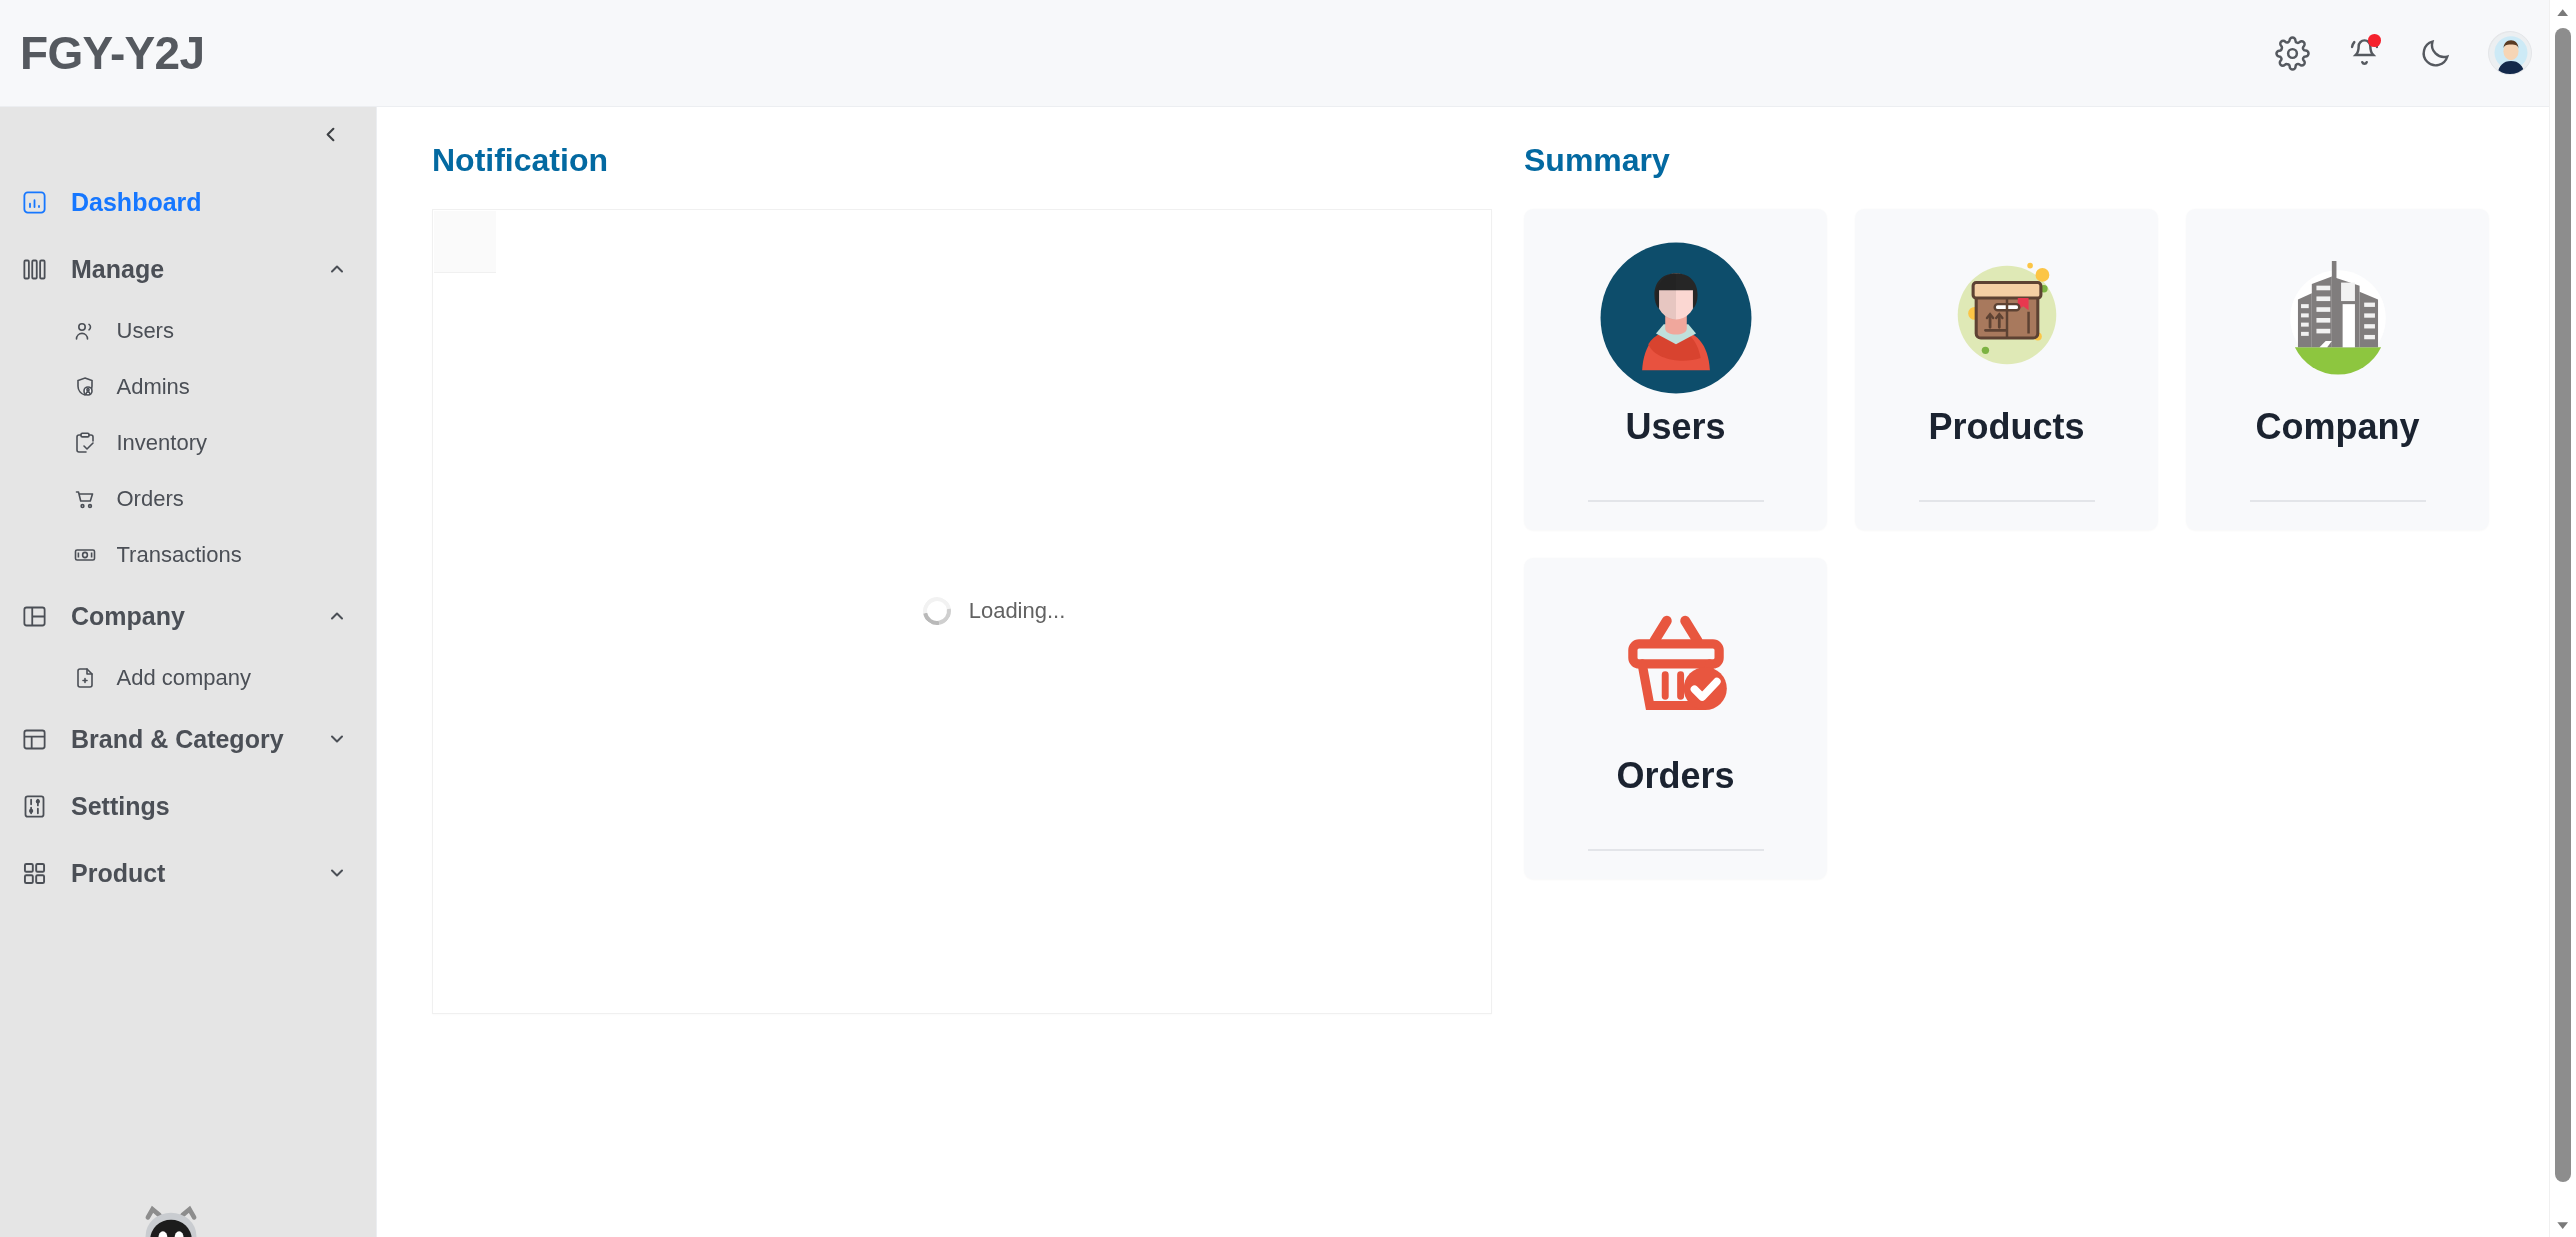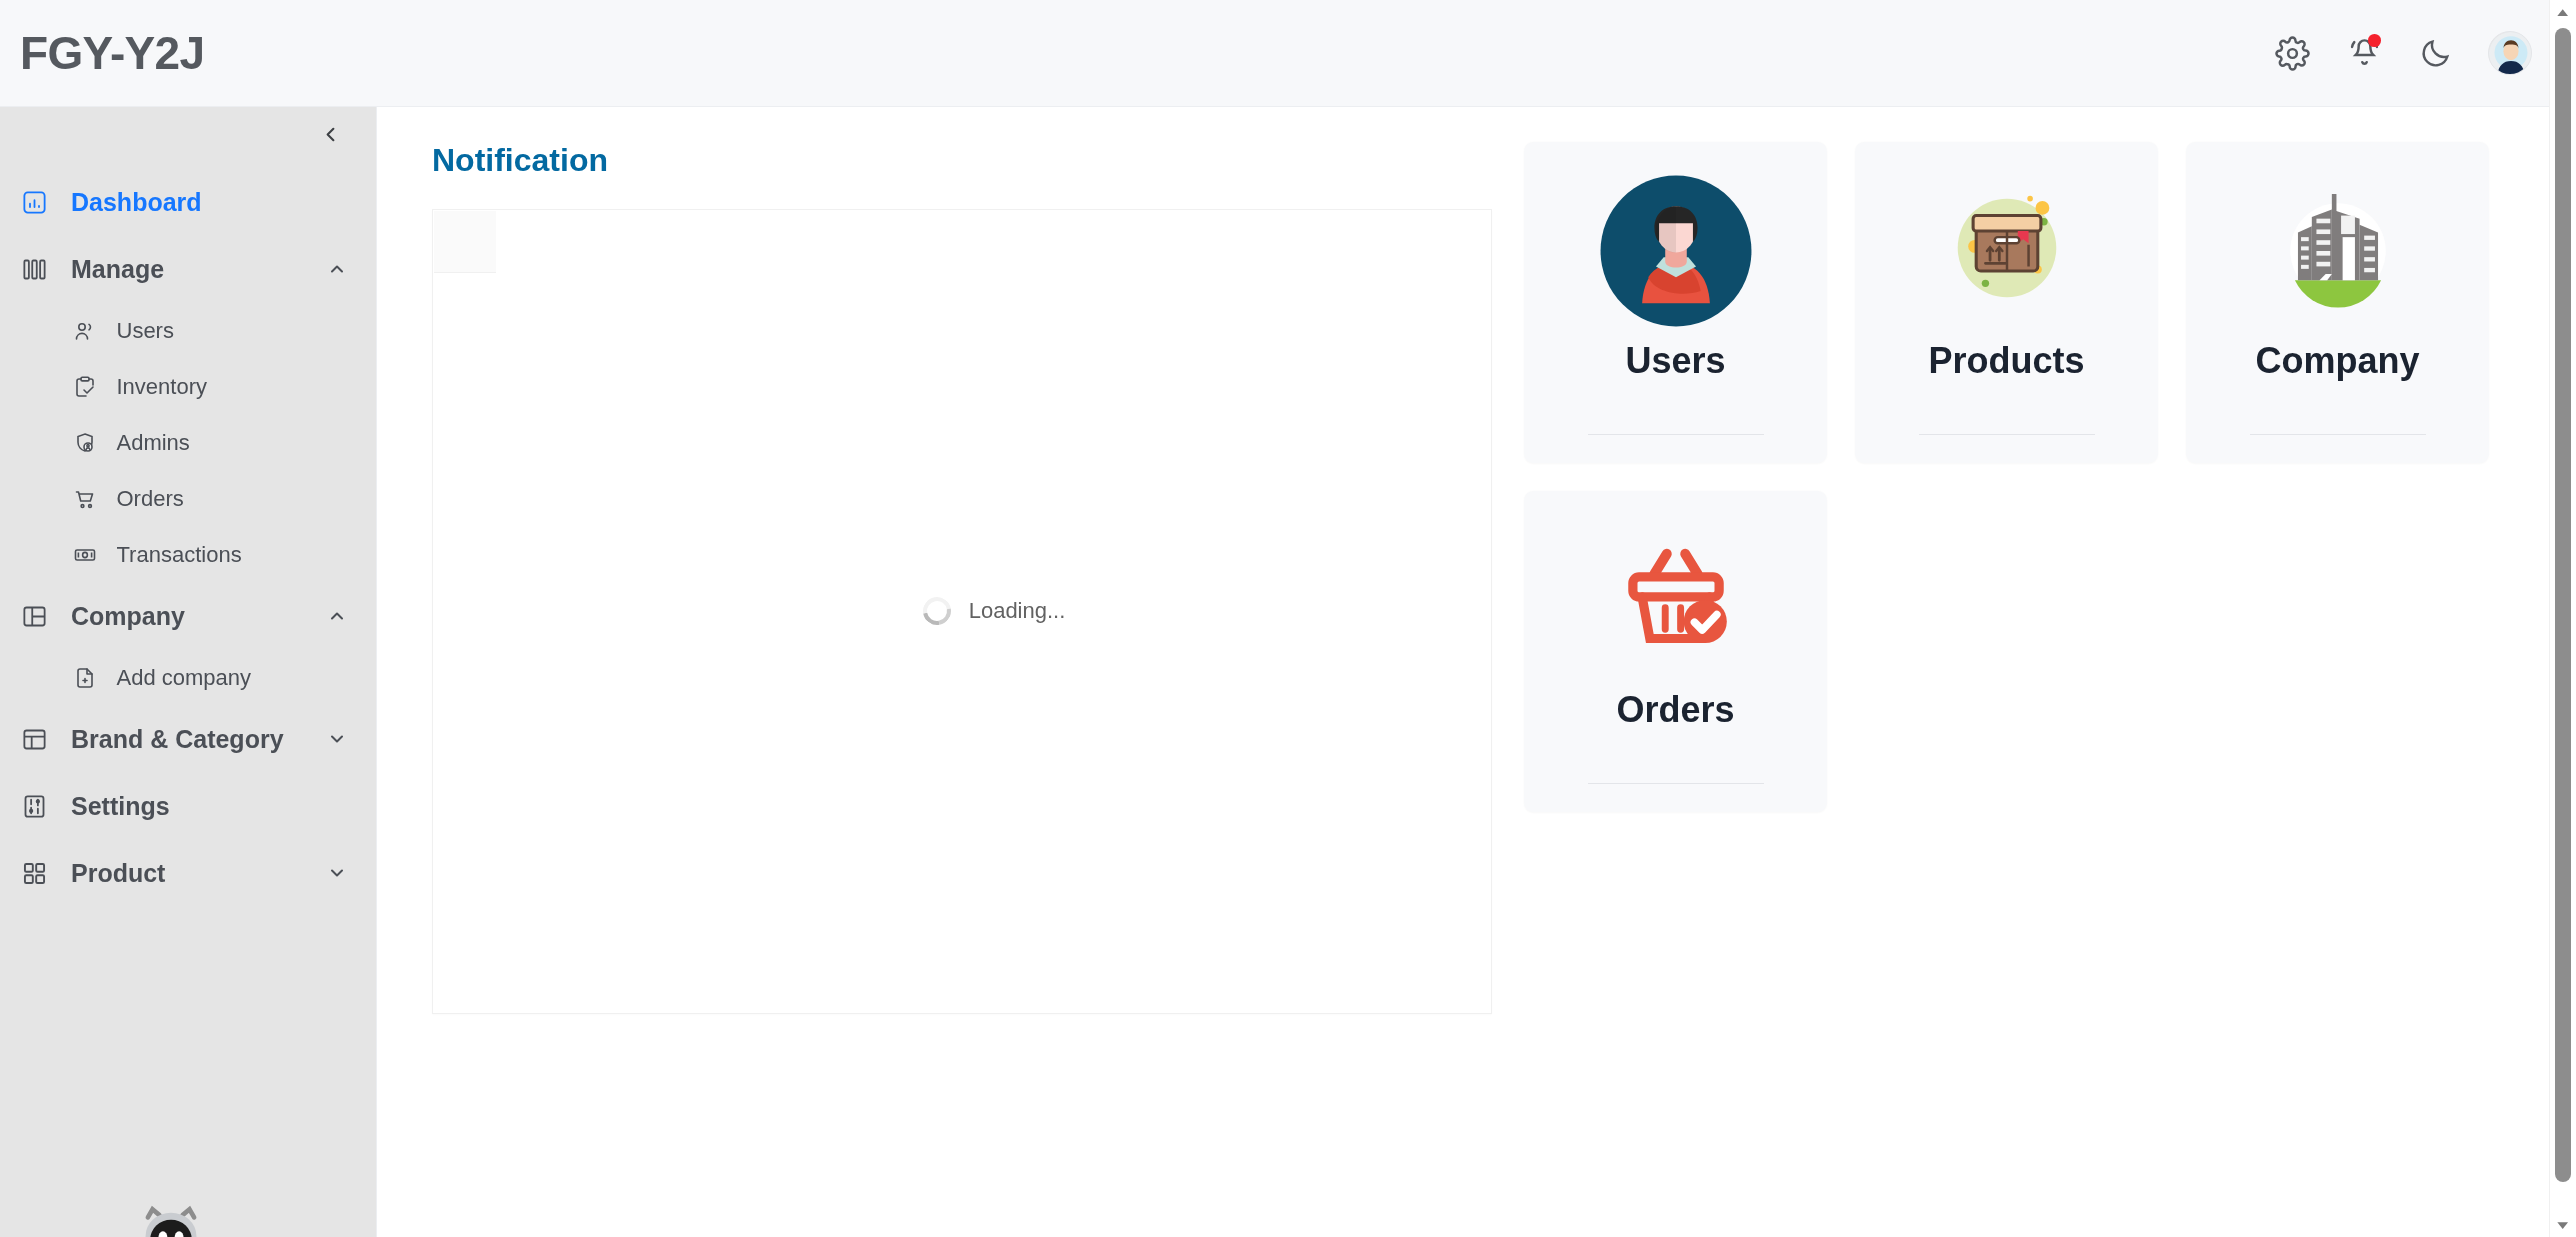--- a/index.html
+++ b/index.html
@@ -225,40 +225,40 @@
               <circle cx="9" cy="8" r="3.2"></circle>
               <path d="M3.5 20c0-3.3 2.5-5.6 5.5-5.6s5.5 2.3 5.5 5.6"></path>
               <path d="M16 5.4a3.2 3.2 0 010 5.4"></path>
             </svg>
           </span>
           <span class="lbl">Users</span>
         </div>
 
         <div class="nav-sub">
           <span class="ico">
+            <svg width="24" height="24" viewBox="0 0 24 24" fill="none" stroke="#4b4f56" stroke-width="1.6" stroke-linecap="round">
+              <path d="M12 3l7 2.6v5.6c0 4.2-2.9 7.7-7 8.8-4.1-1.1-7-4.6-7-8.8V5.6z"></path>
+              <circle cx="15" cy="16" r="4" fill="#f7f8fa"></circle>
+              <circle cx="15" cy="14.7" r="1.1"></circle>
+              <path d="M13.1 18.4c.3-1 1-1.5 1.9-1.5s1.6.5 1.9 1.5"></path>
+            </svg>
+          </span>
+          <span class="lbl">Admins</span>
+        </div>
+
+        <div class="nav-sub">
+          <span class="ico">
             <svg width="24" height="24" viewBox="0 0 24 24" fill="none" stroke="#4b4f56" stroke-width="1.6" stroke-linecap="round" stroke-linejoin="round">
               <path d="M8 4H6a2 2 0 00-2 2v13a2 2 0 002 2h7"></path>
               <rect x="8" y="2.3" width="8" height="3.6" rx="1.2"></rect>
               <path d="M16 4h2a2 2 0 012 2v4"></path>
               <polyline points="11 15 14 18 20 12"></polyline>
             </svg>
           </span>
           <span class="lbl">Inventory</span>
-        </div>
-
-        <div class="nav-sub">
-          <span class="ico">
-            <svg width="24" height="24" viewBox="0 0 24 24" fill="none" stroke="#4b4f56" stroke-width="1.6" stroke-linecap="round">
-              <path d="M12 3l7 2.6v5.6c0 4.2-2.9 7.7-7 8.8-4.1-1.1-7-4.6-7-8.8V5.6z"></path>
-              <circle cx="15" cy="16" r="4" fill="#f7f8fa"></circle>
-              <circle cx="15" cy="14.7" r="1.1"></circle>
-              <path d="M13.1 18.4c.3-1 1-1.5 1.9-1.5s1.6.5 1.9 1.5"></path>
-            </svg>
-          </span>
-          <span class="lbl">Admins</span>
         </div>
 
         <div class="nav-sub">
           <span class="ico">
             <svg width="24" height="24" viewBox="0 0 24 24" fill="none" stroke="#4b4f56" stroke-width="1.6" stroke-linecap="round" stroke-linejoin="round">
               <path d="M3.5 5h2l2.2 9h9.6l2.2-7H6"></path>
               <circle cx="9.5" cy="19" r="1.4"></circle>
               <circle cx="17" cy="19" r="1.4"></circle>
             </svg>
           </span>
@@ -368,20 +368,21 @@
         <div class="notif-panel">
           <div class="notif-head"></div>
           <div class="notif-body">
             <span class="spinner"></span>
             <span class="loading-text">Loading...</span>
           </div>
         </div>
       </div>
 
       <div class="col-right">
+        <div class="section-title">Summary</div>
         <div class="cards">
 
           <div class="card">
             <div class="card-art">
               <svg width="154" height="154" viewBox="0 0 100 100">
                 <circle cx="50" cy="50" r="49" fill="#0d4d6b"></circle>
                 <path d="M50 58c13 0 21 9 22 26H28c1-17 9-26 22-26z" fill="#e8523f"></path>
                 <path d="M50 58c-8 0-14 3-18 9 4 10 22 13 34 9-2-11-8-18-16-18z" fill="#d8432f"></path>
                 <path d="M42 54h16l5 6-13 7-13-7z" fill="#bfe0dc"></path>
                 <path d="M43 40h14v17c0 5-14 5-14 0z" fill="#f0a79c"></path>

